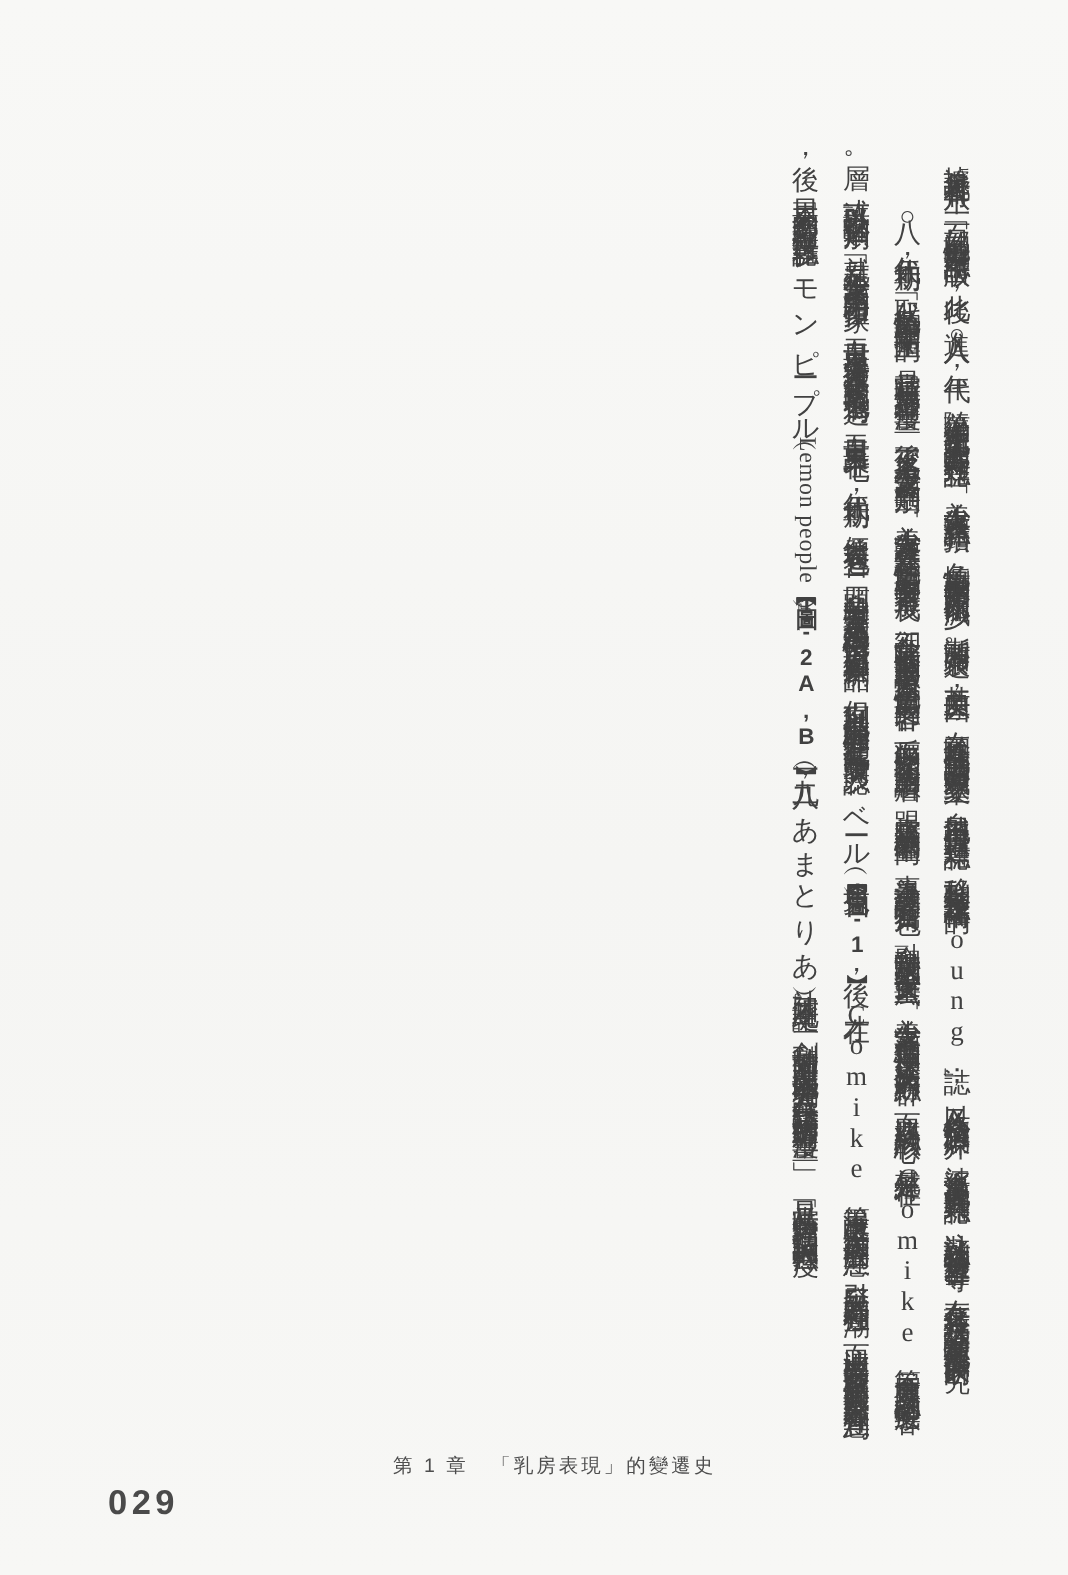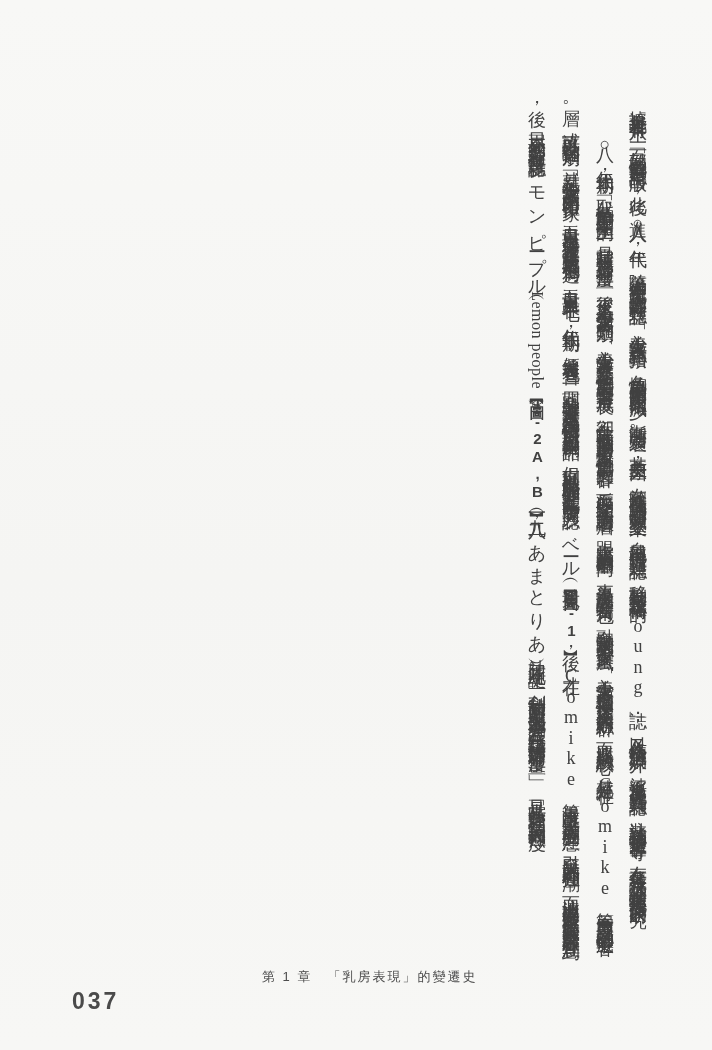--- a/index.html
+++ b/index.html
@@ -90,17 +90,17 @@
 </head>
 <body>
 
 <div class="page">
 
   <div class="article">
       <p><span>據說每月都有八十～一百部的「色情劇畫雜誌」出版。此後，進入八○年代，隨著從御宅文化中誕生的「蘿莉控雜誌」、「美少女漫畫雜誌」抬頭，色情劇畫的銷量開始反比例減少，漸漸開始衰退。其主要原因，在於團塊世代的讀者層開始成家立業，自然地不再購買這類雜誌，移動到青年雜誌等俗稱的「</span><span class="up">Young</span><span>誌」；以及作為情慾解消媒介，被逐漸漫畫化的寫真雜誌、泳裝雜誌刊物搶走客群等等，存在著各種說法（詳細請參考其他優秀作家的研究）。</span></p>
       <p class="indent"><span>八○年代初期，取代「色情劇畫」開疆拓土的，是當時被稱為「蘿莉控・漫畫」，後來正名為「美少女漫畫」的類別。「美少女漫畫」雖然是在「色情劇畫」的衰退背景下成長，卻不意味著這個類別的讀者來自原本「色情劇畫」的客群，反而獨立開拓了全新的讀者層。跟走寫實路線的劇畫不同，專為漫畫設計的非寫實角色，融合動漫式的可愛美少女畫風，「美少女漫畫」這個類別快速建立了廣大的粉絲群。而這群粉絲的核心，就是經常在</span><span class="up">Comike</span><span>等展會買賣同人誌的御宅族客層。或許可以說這個類別，就是在「美少女漫畫」的開山祖作家，吾妻日出夫登場後才有了爆發式的成長也不為過。吾妻日出夫早在七○年代初期，便發表過包含三～四頭身的非寫實漫畫式角色的微色情情節之科幻與喜劇作品；但直到以他為中心的夥伴們在七九年時發表了同人誌『シベール（希貝兒）』</span><span class="fig">【圖</span><span class="figup">1-1</span><span class="fig">】</span><span>後，才在</span><span class="up">Comike</span><span>等漫展上吸引了廣大御宅族的注意，引發巨大的蘿莉控狂潮。而這波由業餘漫畫家掀起的旋風被商業出版社注意到後，日本最初的「蘿莉控・漫畫雜誌」『レモンピープル（</span><span class="lat">Lemon people</span><span>）』</span><span class="fig">【圖</span><span class="figup">1-2A,B</span><span class="fig">】</span><span>（一九八二，あまとりあ社）才因此誕生。創刊號的封面上就大大地印著「獨占八二年話題排行榜的蘿莉控・漫畫</span><span class="tcy">!!!</span><span>」，足見當時「蘿莉控」這個詞的火熱程度。</span></p>
     </div>
 
-  <div class="footer-pagenum">037</div>
+  <div class="footer-pagenum">029</div>
 
   <div class="footer-chapter">第 1 章　「乳房表現」的變遷史</div>
 
 </div>
 
 </body></html>

